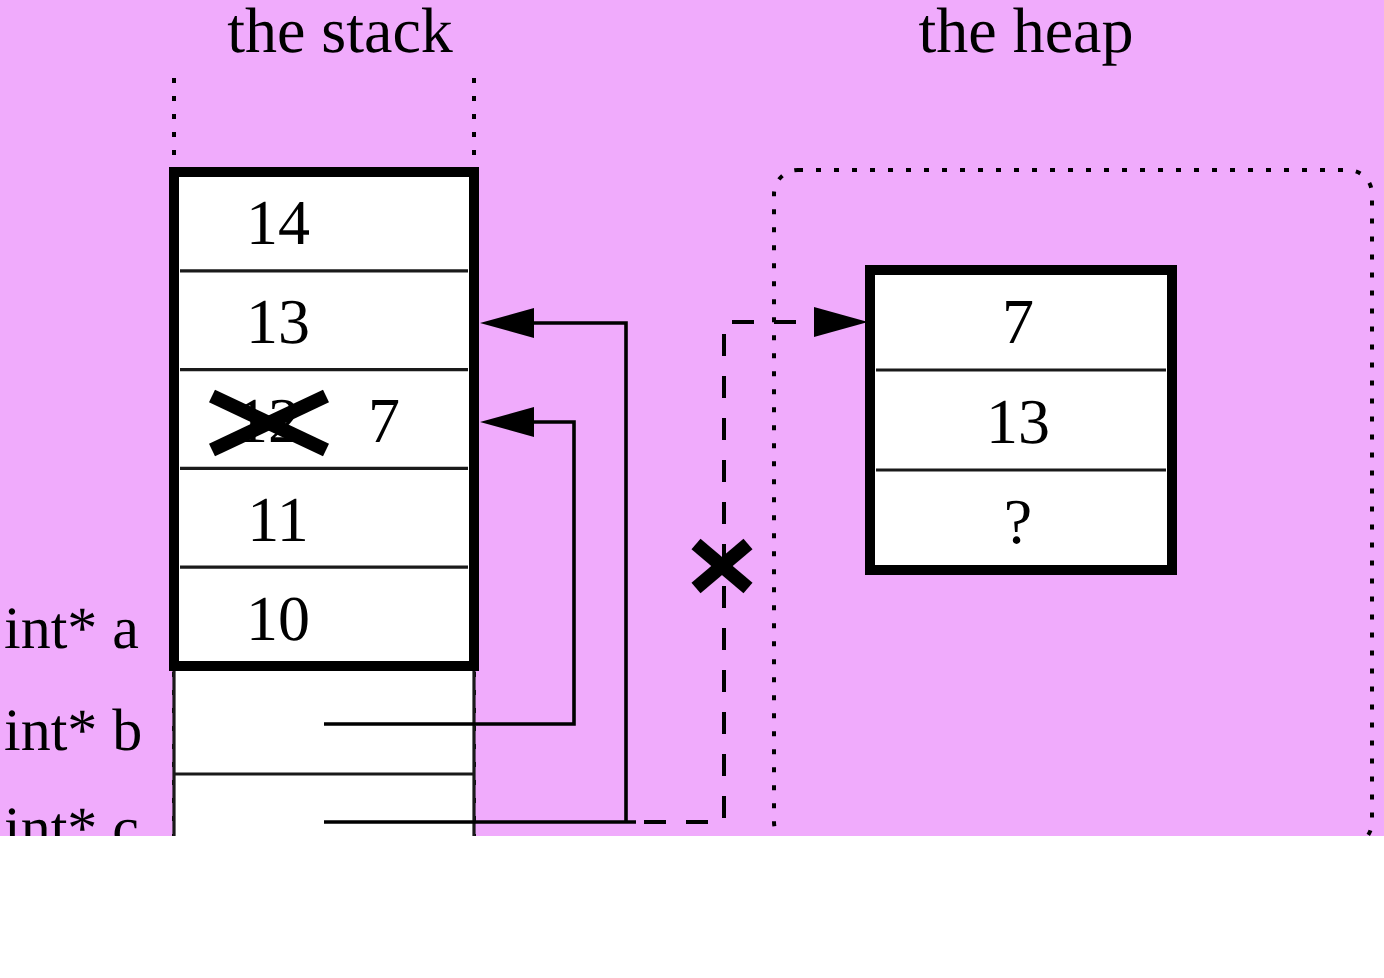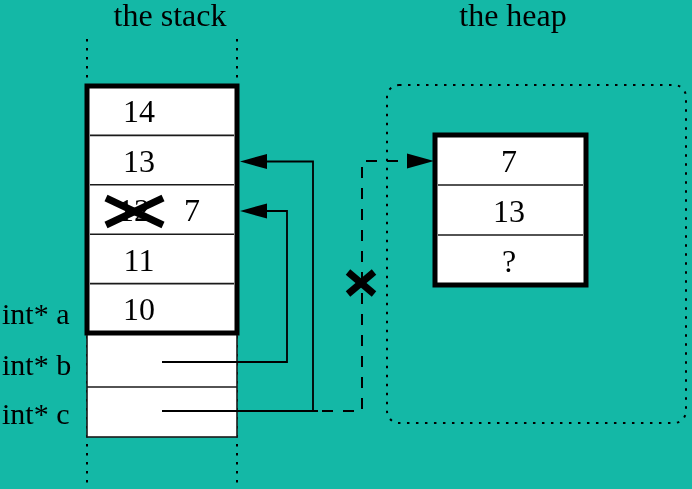--- a/index.html
+++ b/index.html
@@ -1,16 +1,16 @@
 <!DOCTYPE html>
 <html><head>
 <meta charset="utf-8">
 <style>
   html,body{margin:0;padding:0;background:#ffffff;}
-  .page{width:692px;height:489px;position:relative;background:#14b8a6;overflow:hidden;}
+  .page{width:692px;height:418px;position:relative;background:#f0abfc;overflow:hidden;}
   svg text{font-family:"Liberation Serif","DejaVu Serif",serif;fill:#000;}
   .title{font-size:32px;text-anchor:middle;}
   .num{font-size:32px;text-anchor:middle;}
   .lbl{font-size:30px;text-anchor:start;}
   .thick{fill:#ffffff;stroke:#000000;stroke-width:5;}
   .thin{fill:none;stroke:#1a1a1a;stroke-width:1.6;}
   .thinrect{fill:#ffffff;stroke:#1a1a1a;stroke-width:1.6;}
   .ptr{fill:none;stroke:#000000;stroke-width:1.8;}
   .dashline{fill:none;stroke:#000000;stroke-width:2;stroke-dasharray:11 10;}
   .dotline{fill:none;stroke:#000000;stroke-width:2;stroke-dasharray:2.5 6.5;}

